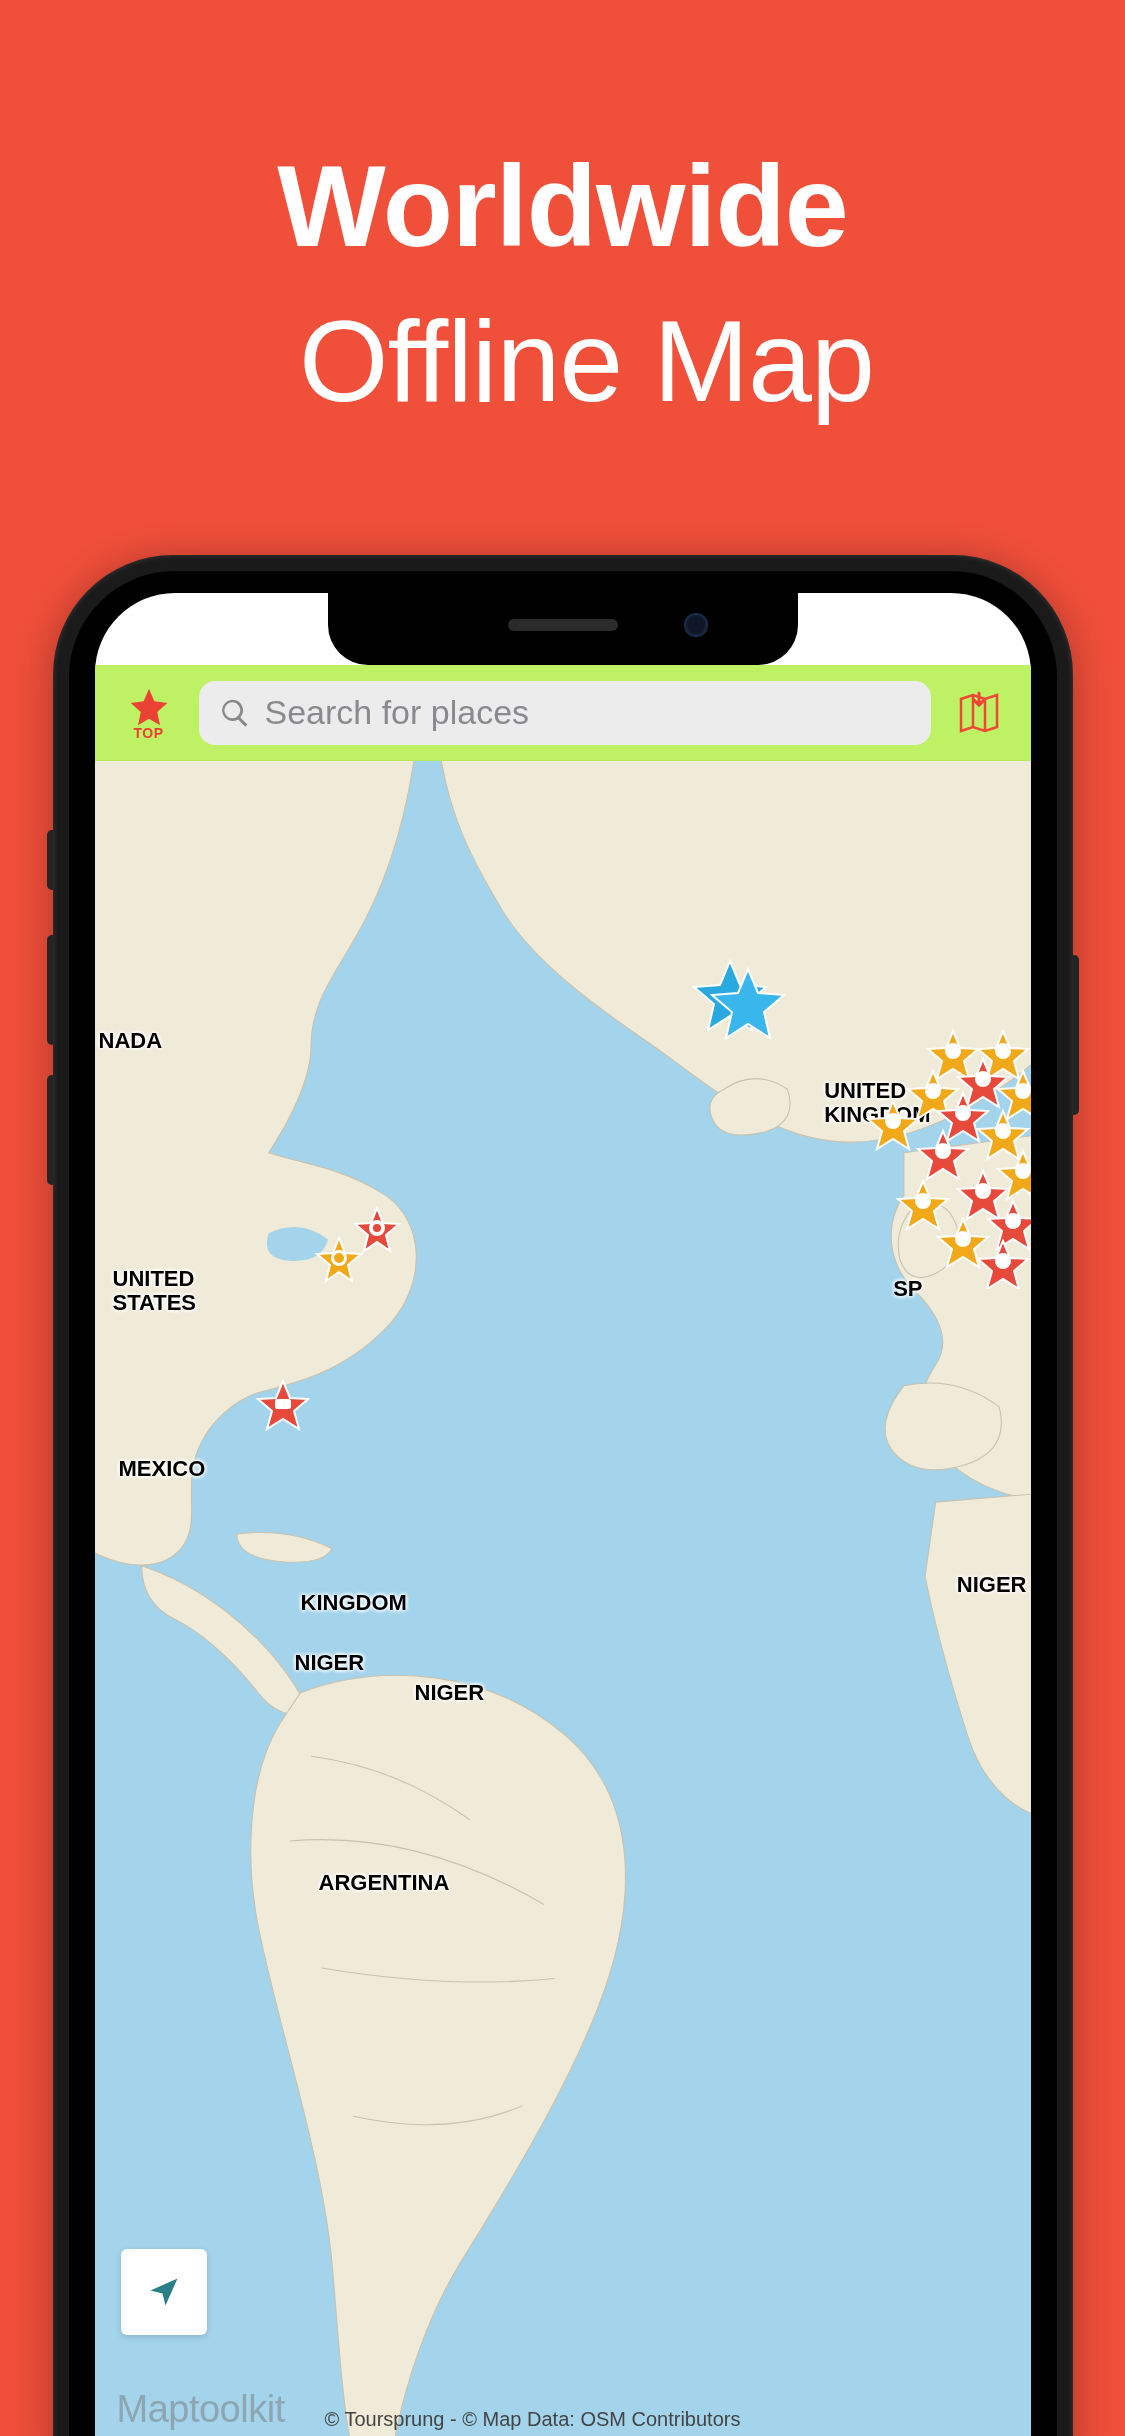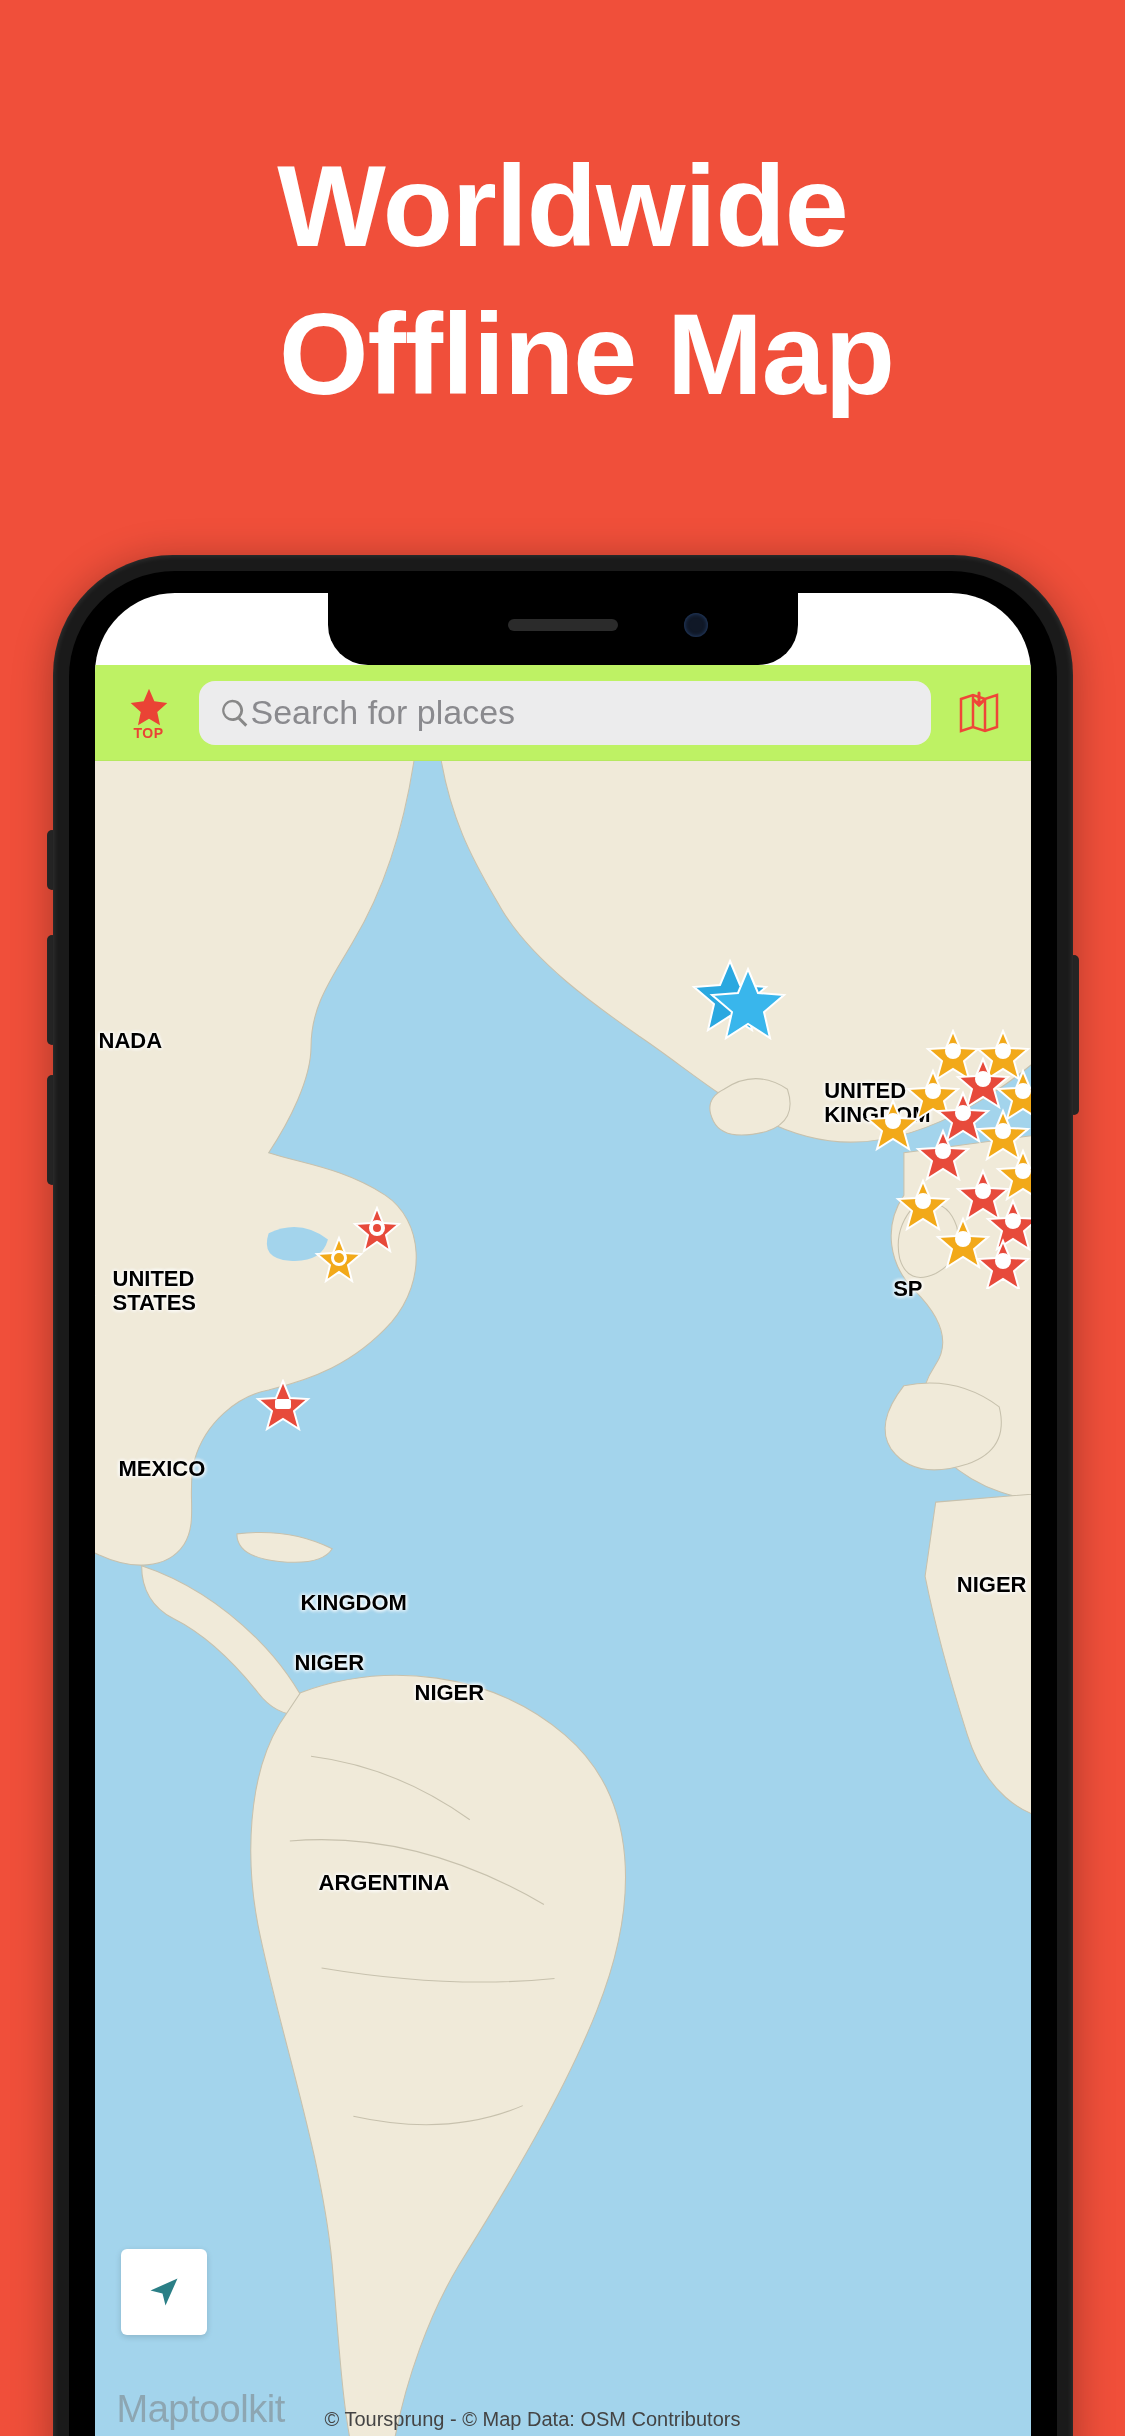--- a/index.html
+++ b/index.html
@@ -2,21 +2,21 @@
 <html><head>
 <meta charset="utf-8">
 <style>
 * { margin: 0; padding: 0; box-sizing: border-box; font-family: -apple-system, BlinkMacSystemFont, "Segoe UI", Helvetica, Arial, sans-serif; }
 html, body { width: 1125px; height: 2436px; }
 body { background: #f04f3a; position: relative; overflow: hidden; }
 
 
 .headline { text-align: center; padding-top: 140px; color: #ffffff; }
 .headline .line1 { font-size: 115px; font-weight: 700; letter-spacing: -1px; }
-.headline .line2 { font-size: 115px; font-weight: 700; letter-spacing: -1px; margin-top: 16px; padding-left: 48px; }
+.headline .line2 { font-size: 115px; font-weight: 400; letter-spacing: -1px; margin-top: 23px; padding-left: 48px; }
 
 
 .phone { position: absolute; left: 50%; transform: translateX(-50%); top: 555px; width: 1020px; height: 2000px; }
 .phone-outer { position: absolute; inset: 0; background: #1a1a1a; border-radius: 120px; box-shadow: inset 0 0 6px rgba(255,255,255,0.15), 0 6px 40px rgba(0,0,0,0.3); }
 .phone-inner { position: absolute; left: 16px; right: 16px; top: 16px; bottom: 0; background: #000; border-radius: 106px; }
 .screen { position: absolute; left: 42px; right: 42px; top: 38px; bottom: 0; background: #fff; border-radius: 80px 80px 0 0; overflow: hidden; }
 
 
 .notch { position: absolute; top: 36px; left: 50%; transform: translateX(-50%); width: 470px; height: 74px; background: #000; border-radius: 0 0 40px 40px; z-index: 50; }
 .speaker { position: absolute; top: 28px; left: 50%; transform: translateX(-50%); width: 110px; height: 12px; background: #2b2b2b; border-radius: 6px; }
@@ -27,21 +27,21 @@
 .side-btn.left1 { left: -6px; top: 275px; width: 10px; height: 60px; }
 .side-btn.left2 { left: -6px; top: 380px; width: 10px; height: 110px; }
 .side-btn.left3 { left: -6px; top: 520px; width: 10px; height: 110px; }
 .side-btn.right1 { right: -6px; top: 400px; width: 10px; height: 160px; }
 
 
 .appbar { position: absolute; top: 72px; left: 0; right: 0; height: 96px; background: #bef264; display: flex; align-items: center; padding: 0 24px; gap: 20px; z-index: 10; border-bottom: 1px solid rgba(0,0,0,0.04); }
 .top-star { width: 60px; display: flex; flex-direction: column; align-items: center; color: #ea4335; }
 .top-star svg { width: 44px; height: 44px; fill: #ea4335; }
 .top-star .top-label { font-size: 14px; font-weight: 900; letter-spacing: 0.5px; color: #ea4335; margin-top: -4px; }
-.searchbar { flex: 1; height: 64px; background: #ececed; border-radius: 16px; display: flex; align-items: center; padding: 0 20px; }
+.searchbar { flex: 1; height: 64px; background: #ececed; border-radius: 16px; display: flex; align-items: center; padding: 0 20px; gap: 14px; }
 .searchbar svg { width: 32px; height: 32px; fill: #888; }
 .searchbar .placeholder { font-size: 34px; color: #8a8a8e; }
 .download-map { width: 56px; display: flex; justify-content: center; }
 .download-map svg { width: 48px; height: 48px; }
 
 
 .map { position: absolute; top: 168px; left: 0; right: 0; bottom: 100px; background: #a3d4ec; overflow: hidden; }
 .map svg.world { position: absolute; inset: 0; width: 100%; height: 100%; }
 
 .map-label { position: absolute; font-size: 22px; font-weight: 600; color: #000000; text-shadow: 0 0 4px #fff, 0 0 4px #fff, 0 0 4px #fff; white-space: pre; line-height: 1.1; }

